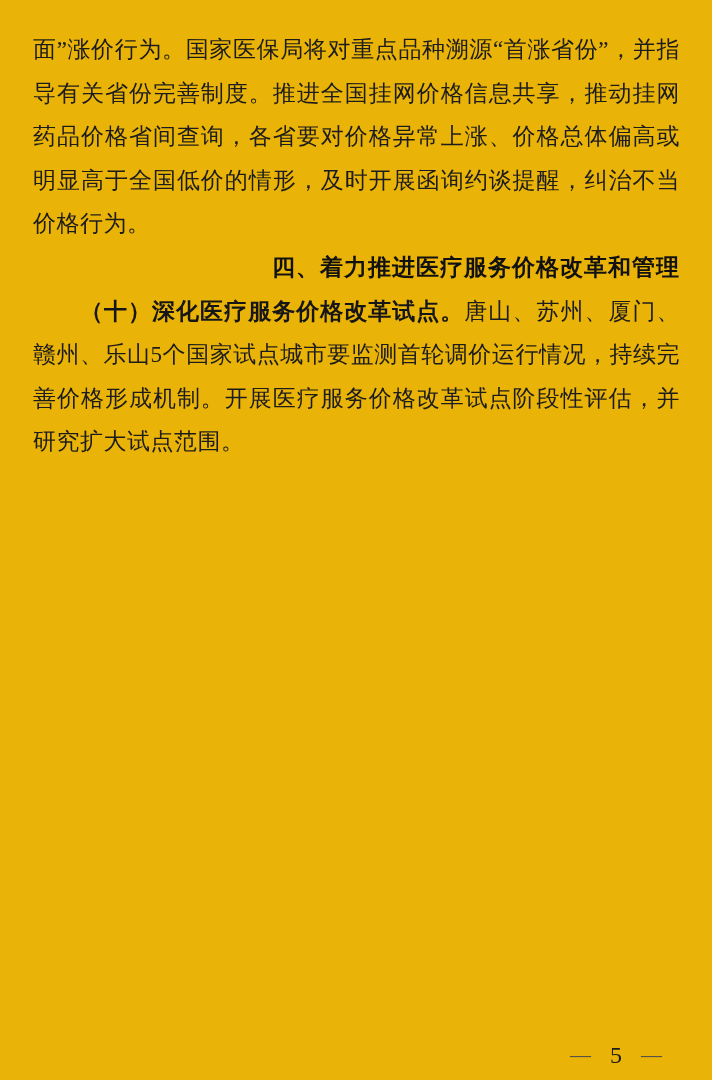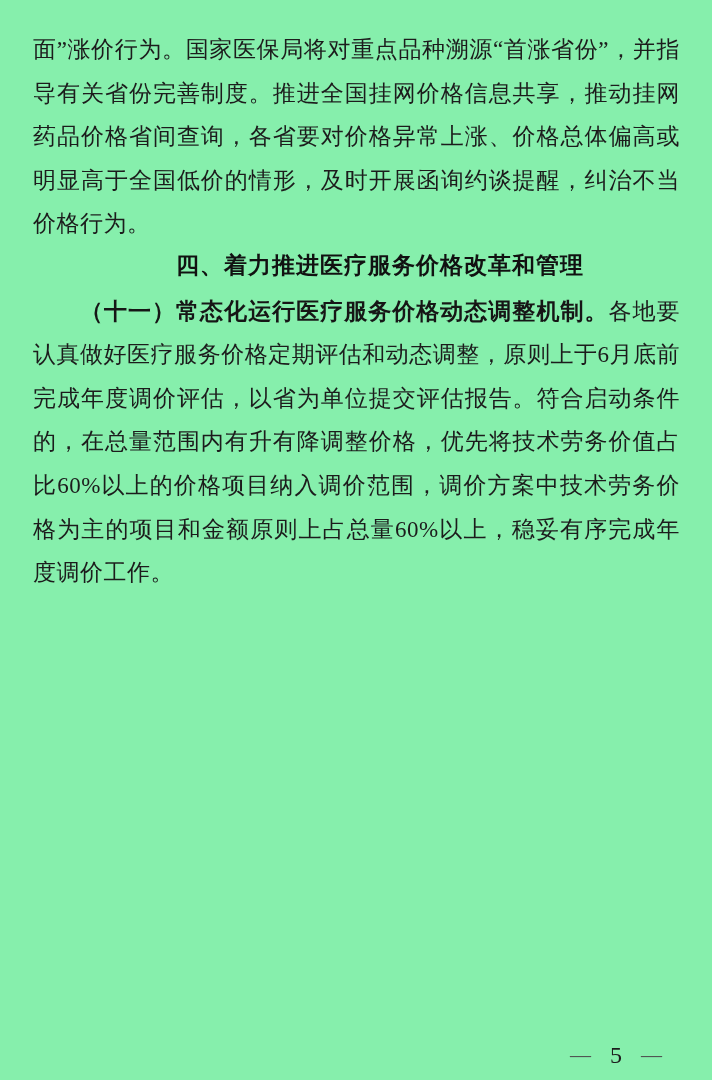--- a/index.html
+++ b/index.html
@@ -4,21 +4,21 @@
 <style>
   html, body {
     margin: 0;
     padding: 0;
     background: #ffffff;
   }
   .page {
     position: relative;
     width: 712px;
     height: 1080px;
-    background: #86efac;
+    background: #eab308;
     overflow: hidden;
   }
   .text-area {
     position: absolute;
     left: 33px;
     top: 28px;
     width: 647px;
   }
   .para {
     margin: 0;
@@ -27,24 +27,24 @@
     line-height: 43.6px;
     color: #1c1c1c;
     text-align: justify;
     text-justify: inter-character;
     letter-spacing: 0.5px;
   }
   .indent {
     text-indent: 47px;
   }
   .heading {
-    font-family: Liberation Mono, monospace;
+    font-family: Liberation Sans, sans-serif;
     font-weight: 700;
     color: #111111;
-    text-align: center;
+    text-align: right;
     letter-spacing: 1px;
   }
   .lead {
     font-weight: 600;
     color: #161616;
   }
   .footer {
     position: absolute;
     left: 570px;
     top: 1042px;
@@ -69,22 +69,22 @@
 </head>
 <body>
 
 <div class="page">
   <div class="text-area">
 
     <p class="para">面”涨价行为。国家医保局将对重点品种溯源“首涨省份”，并指导有关省份完善制度。推进全国挂网价格信息共享，推动挂网药品价格省间查询，各省要对价格异常上涨、价格总体偏高或明显高于全国低价的情形，及时开展函询约谈提醒，纠治不当价格行为。</p>
 
     <p class="para heading indent">四、着力推进医疗服务价格改革和管理</p>
 
+    <p class="para indent"><span class="lead">（十）深化医疗服务价格改革试点。</span><span>唐山、苏州、厦门、赣州、乐山5个国家试点城市要监测首轮调价运行情况，持续完善价格形成机制。开展医疗服务价格改革试点阶段性评估，并研究扩大试点范围。</span></p>
 
-    <p class="para indent"><span class="lead">（十一）常态化运行医疗服务价格动态调整机制。</span><span>各地要认真做好医疗服务价格定期评估和动态调整，原则上于6月底前完成年度调价评估，以省为单位提交评估报告。符合启动条件的，在总量范围内有升有降调整价格，优先将技术劳务价值占比60%以上的价格项目纳入调价范围，调价方案中技术劳务价格为主的项目和金额原则上占总量60%以上，稳妥有序完成年度调价工作。</span></p>
 
 
   </div>
 
   <div class="footer">
     <span class="dash">—</span>
     <span class="num">5</span>
     <span class="dash">—</span>
   </div>
 </div>

